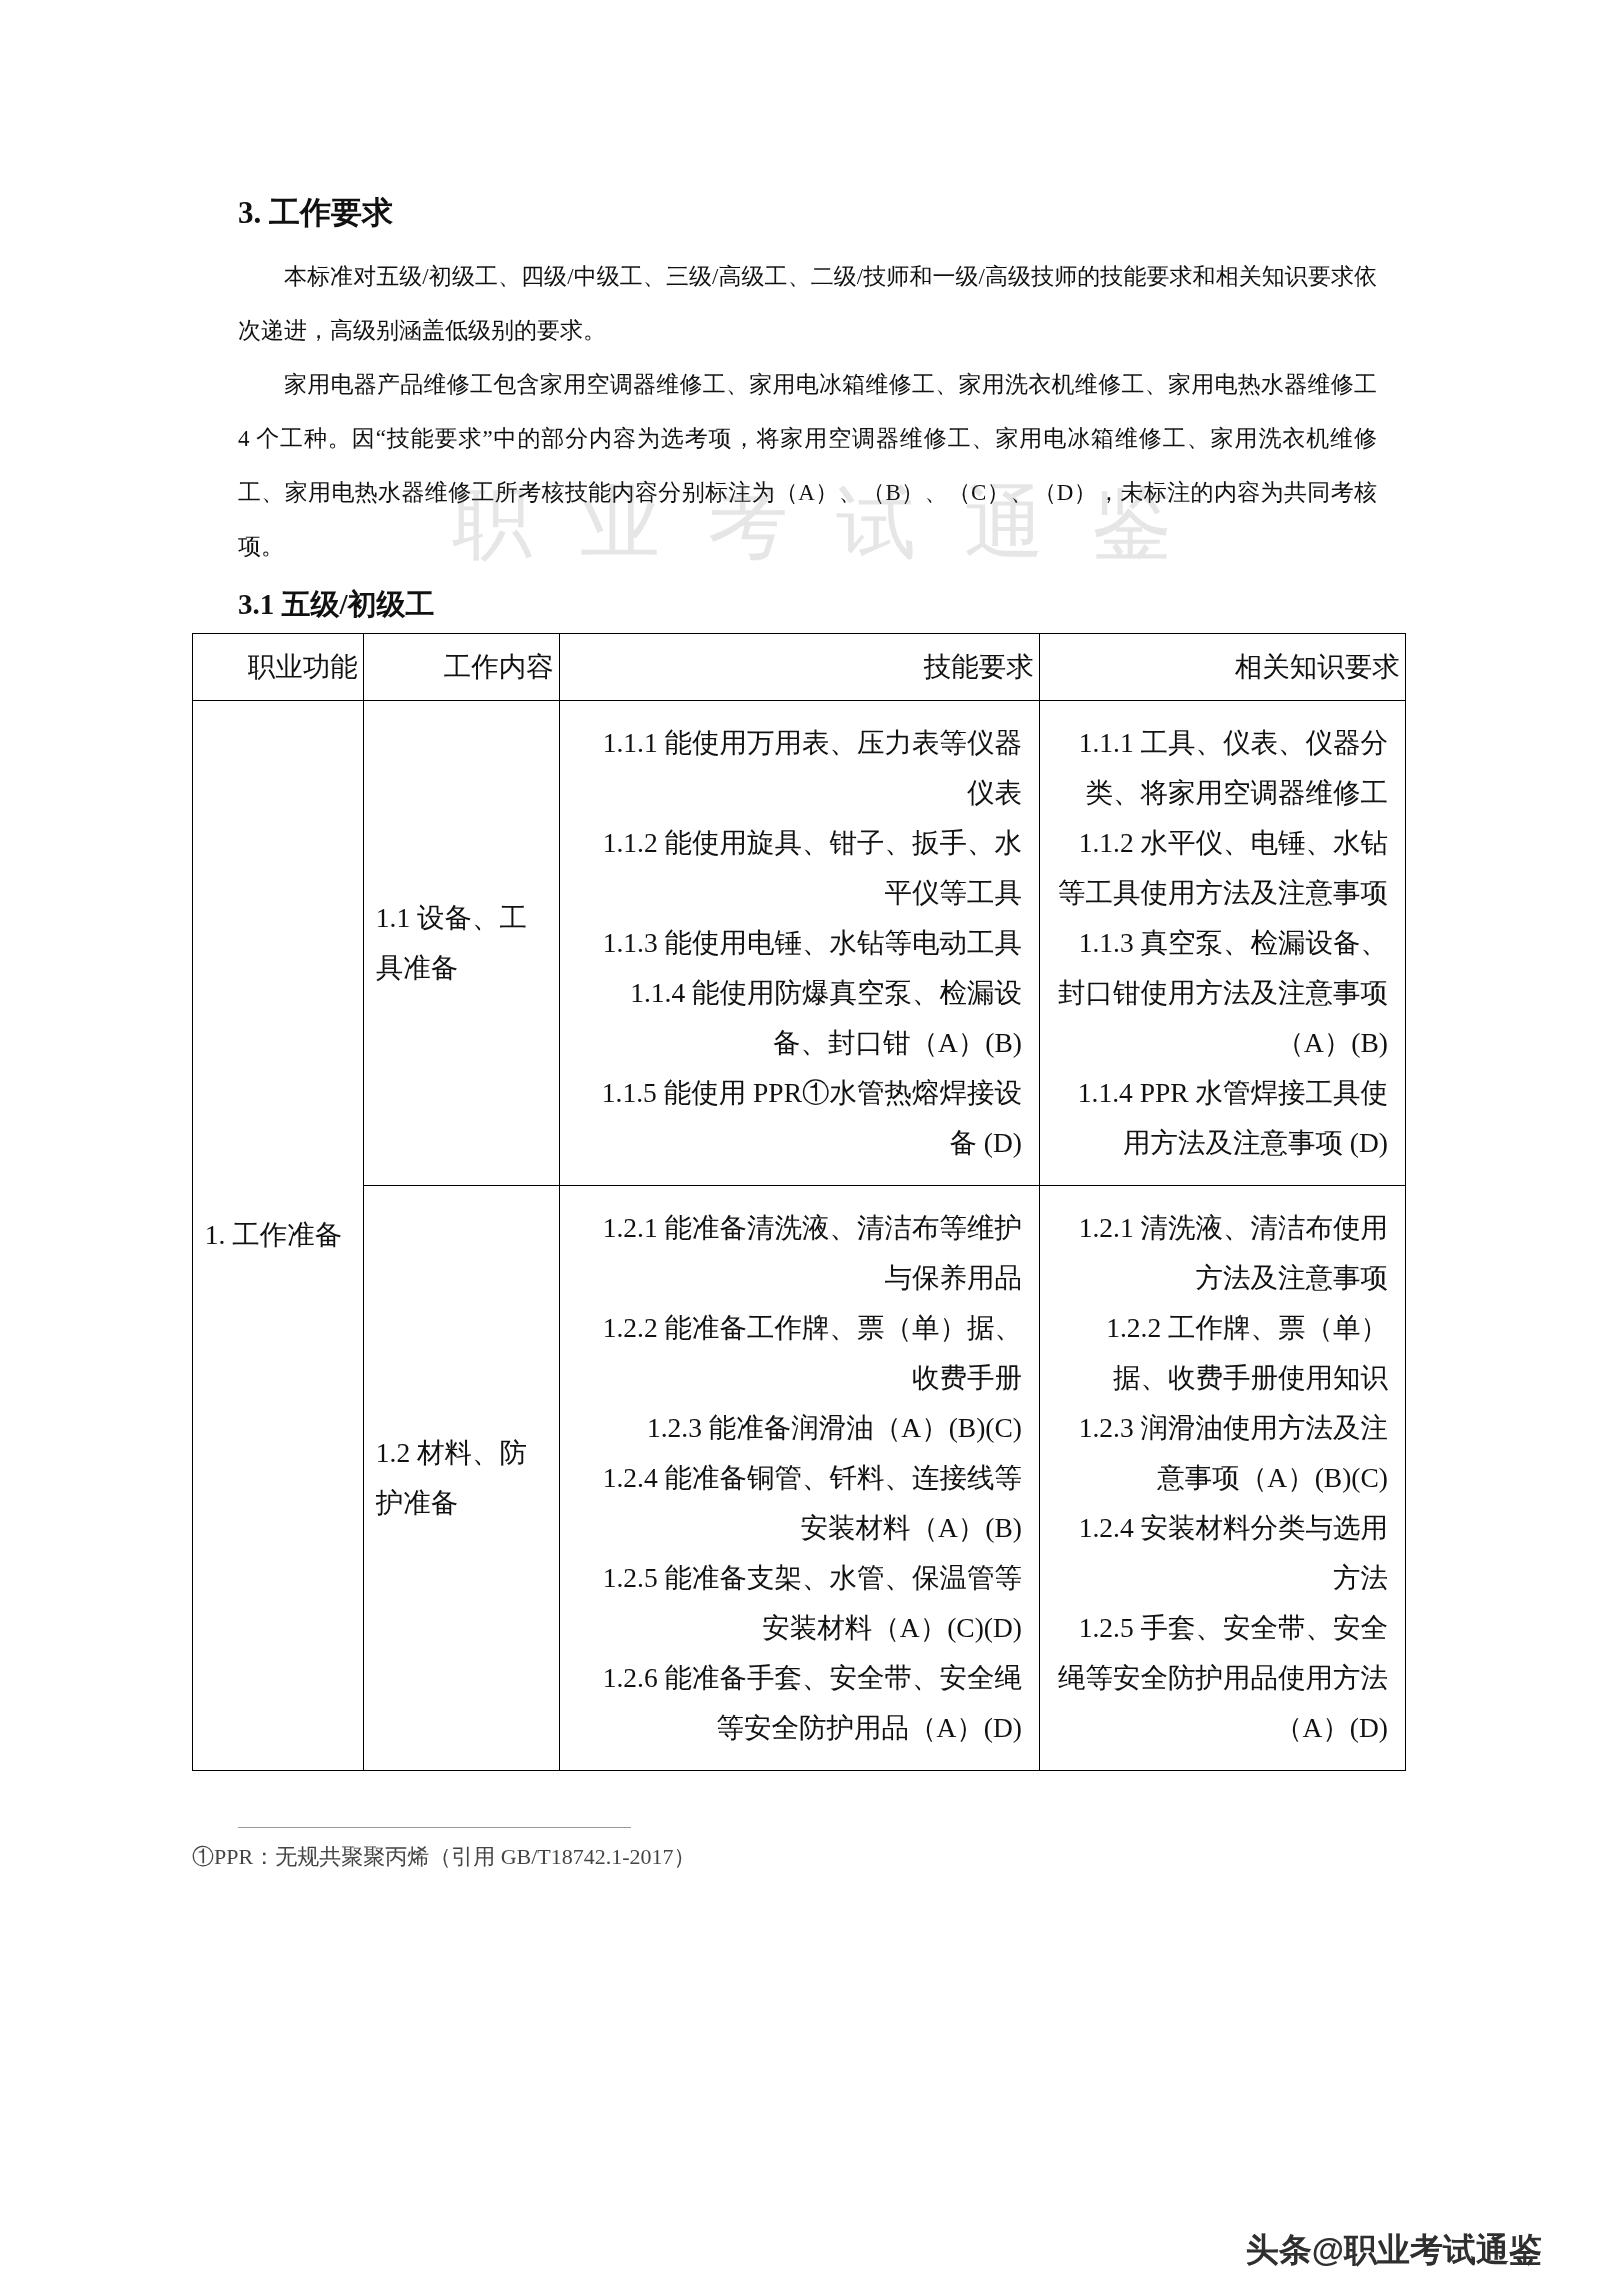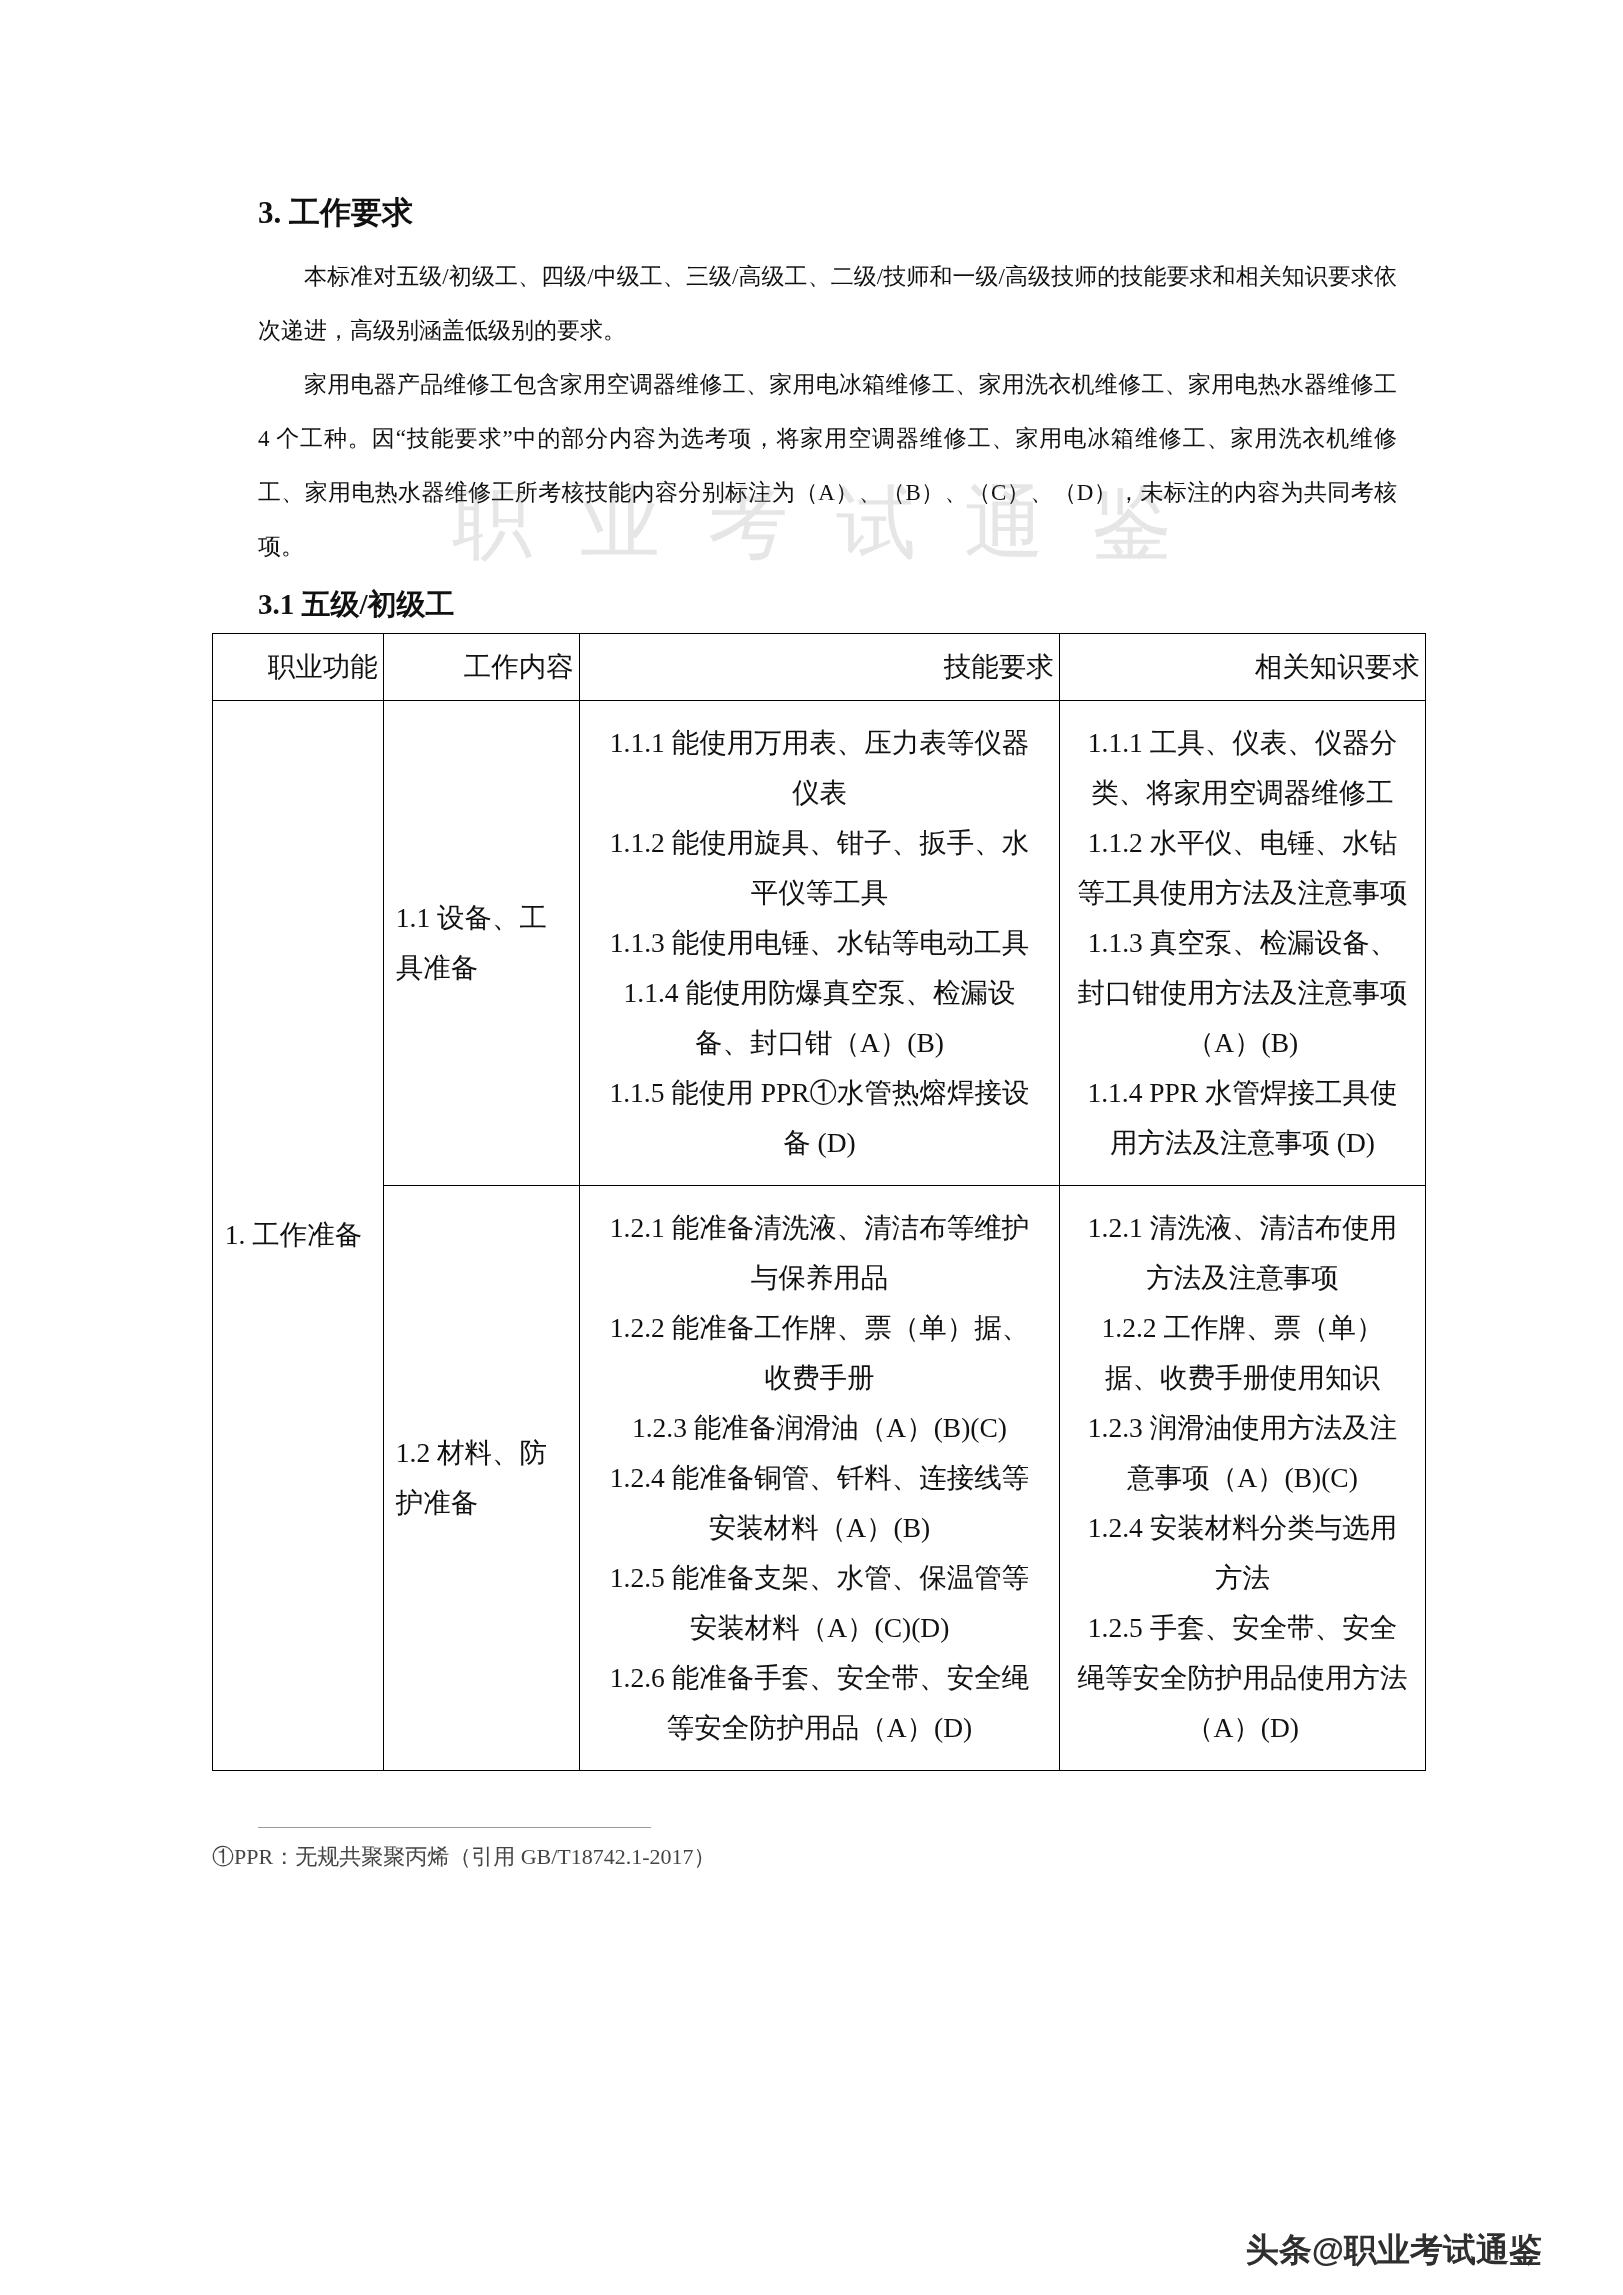--- a/index.html
+++ b/index.html
@@ -17,21 +17,21 @@
     left:452px;top:470px;
     font-size:80px;
     letter-spacing:48px;
     color:rgba(100,100,100,0.16);
     white-space:nowrap;
     pointer-events:none;
     z-index:5;
   }
   .content{
     position:absolute;
-    left:212px;top:193px;
+    left:192px;top:193px;
     width:1214px;
     z-index:2;
   }
   .heading{
     margin:0 0 17px 46px;
     font-size:31px;
     font-weight:bold;
     line-height:1.3;
   }
   .para{
@@ -62,21 +62,21 @@
   }
   .std-table th{
     font-weight:normal;
     text-align:right;
     padding:7.9px 5.2px;
   }
   .cell-center{
     padding:7.9px 11.8px;
   }
   .cell-list{
-    text-align:center;
+    text-align:right;
     padding:17px 17px;
     white-space:pre-line;
   }
   .footnote-sep{
     margin:56px 0 11.8px 46px;
     width:393px;
     border-top:1.3px solid #9a9a9a;
   }
   .footnote{
     font-size:22px;

